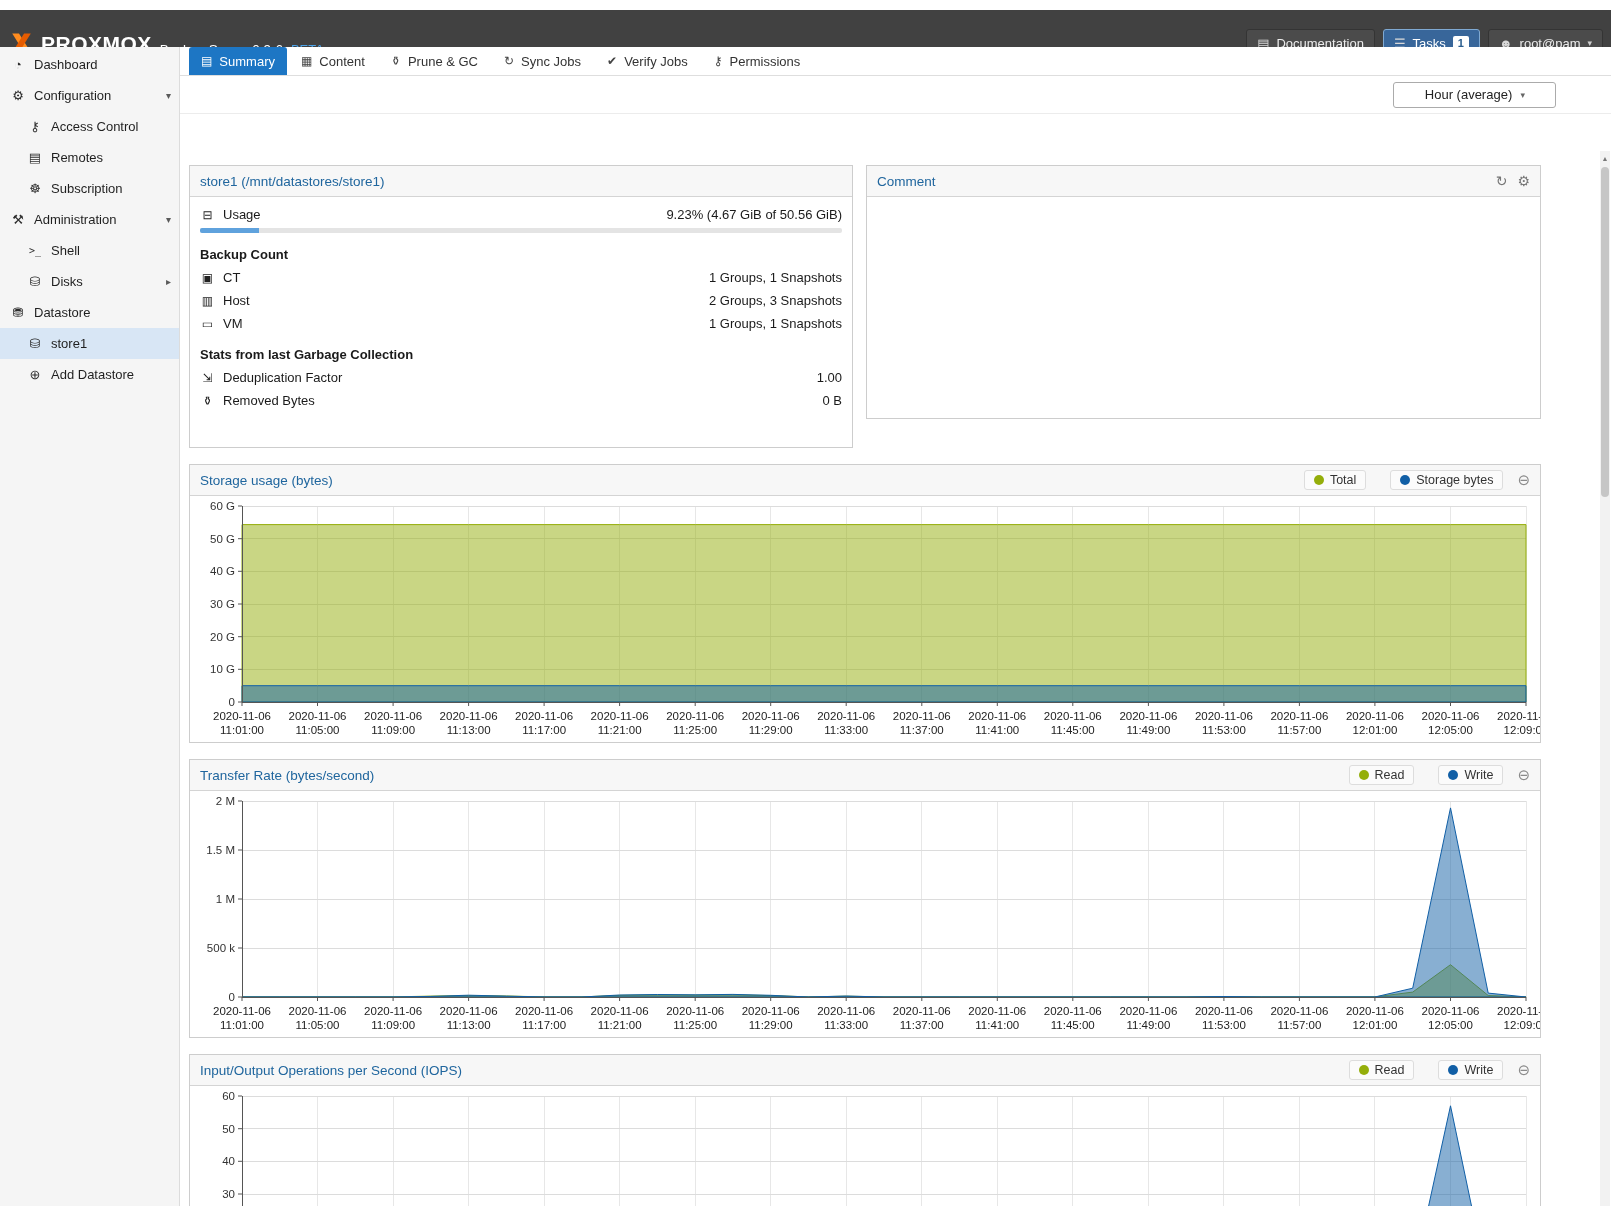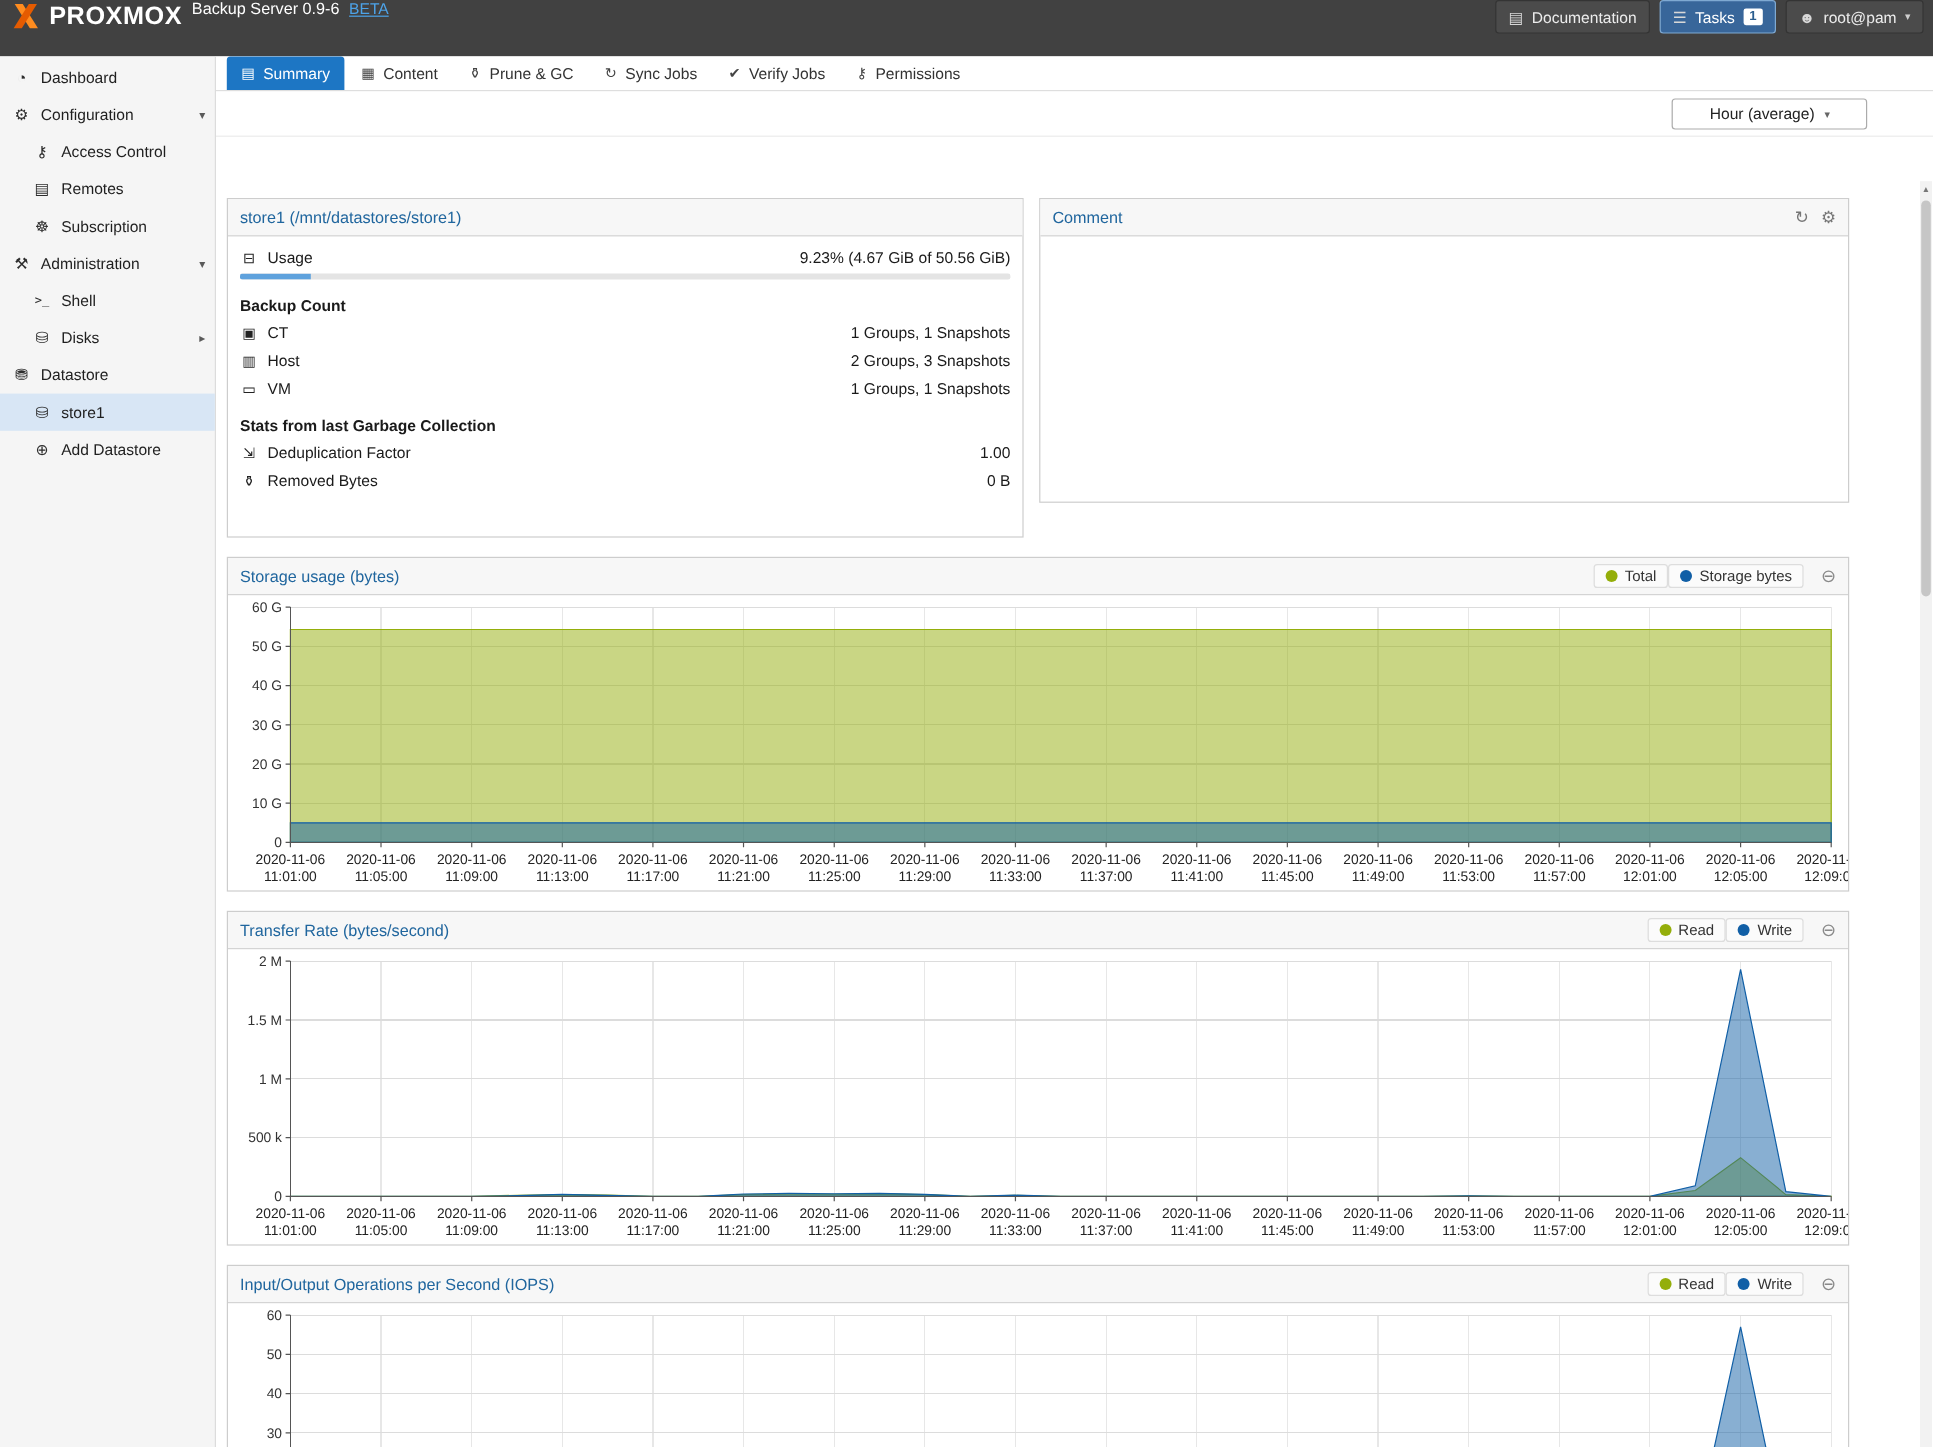--- a/index.html
+++ b/index.html
@@ -1,20 +1,20 @@
 <!DOCTYPE html>
 <html><head>
 <meta charset="utf-8">
 <style>
   *{box-sizing:border-box;margin:0;padding:0}
   html,body{width:1611px;height:1206px;overflow:hidden}
   body{position:relative;font-family:"Liberation Sans",sans-serif;font-size:13px;color:#1a1a1a;background:#fff}
 
   
-  .topbar{position:absolute;top:0;left:0;right:0;height:47px;background:#414141;display:flex;align-items:flex-start;padding:0 8px;gap:8px}
+  .topbar{position:absolute;top:10px;left:0;right:0;height:47px;background:#414141;display:flex;align-items:flex-end;padding:0 8px;gap:8px}
   .logo{display:flex;align-items:center;gap:6px}
   .brand{color:#fff;font-size:21px;font-weight:bold;letter-spacing:.5px}
   .product{color:#fff;font-size:13.5px;margin-left:0}
   .beta{color:#4da3e8;font-size:13px;text-decoration:underline;cursor:pointer}
   .spacer{flex:1}
   .hbtn{display:flex;align-items:center;gap:7px;height:28px;padding:0 10px;background:#4b4b4b;border:1px solid #343434;border-radius:3px;color:#ececec;font-size:13px;cursor:pointer;font-family:inherit}
   .hbtn .ic{color:#d8d8d8}
   .hbtn.active{background:#38669a;border-color:#7fa9d2;color:#fff}
   .badge{background:#fff;color:#2a5d8e;font-size:11px;font-weight:bold;padding:1px 5px;border-radius:2px}
   .chev{font-size:9px;color:#cfcfcf}
@@ -54,21 +54,21 @@
   .row{display:flex;align-items:center;justify-content:space-between;padding:4px 10px}
   .rlabel{display:flex;align-items:center;gap:8px}
   .rlabel .ic{width:15px;text-align:center;font-size:12px;color:#222}
   .rvalue{text-align:right}
   .pbar{margin:2px 10px 2px 10px;height:5px;background:#e4e4e4;border-radius:2px;overflow:hidden}
   .pbar-fill{height:100%;background:#5fa2dd}
   .section-h{font-weight:bold;padding:12px 10px 4px 10px}
 
   
   .chart-panel{width:1352px;margin-top:16px}
-  .legend{margin-left:auto;display:flex;gap:0;align-items:center}
+  .legend{margin-left:auto;display:flex;gap:24px;align-items:center}
   .legend-item{display:flex;align-items:center;gap:6px;padding:2px 9px;background:#fbfbfb;border:1px solid #ddd;border-radius:3px;font-size:12.5px;color:#333;cursor:pointer}
   .legend-dot{width:10px;height:10px;border-radius:50%;display:inline-block}
   .collapse-ic{color:#8a8a8a;font-size:15px;cursor:pointer;margin-left:6px}
   .chart-body{height:246px;position:relative;overflow:hidden}
   .chart-body svg{display:block}
 
   
   .vscroll{position:absolute;right:1px;top:104px;bottom:0;width:10px;background:#f2f2f2}
   .vs-up{height:14px;display:flex;align-items:center;justify-content:center;font-size:7px;color:#777;cursor:pointer}
   .vs-thumb{position:absolute;top:16px;left:1px;right:1px;height:330px;background:#c6c6c6;border-radius:5px;cursor:pointer}

